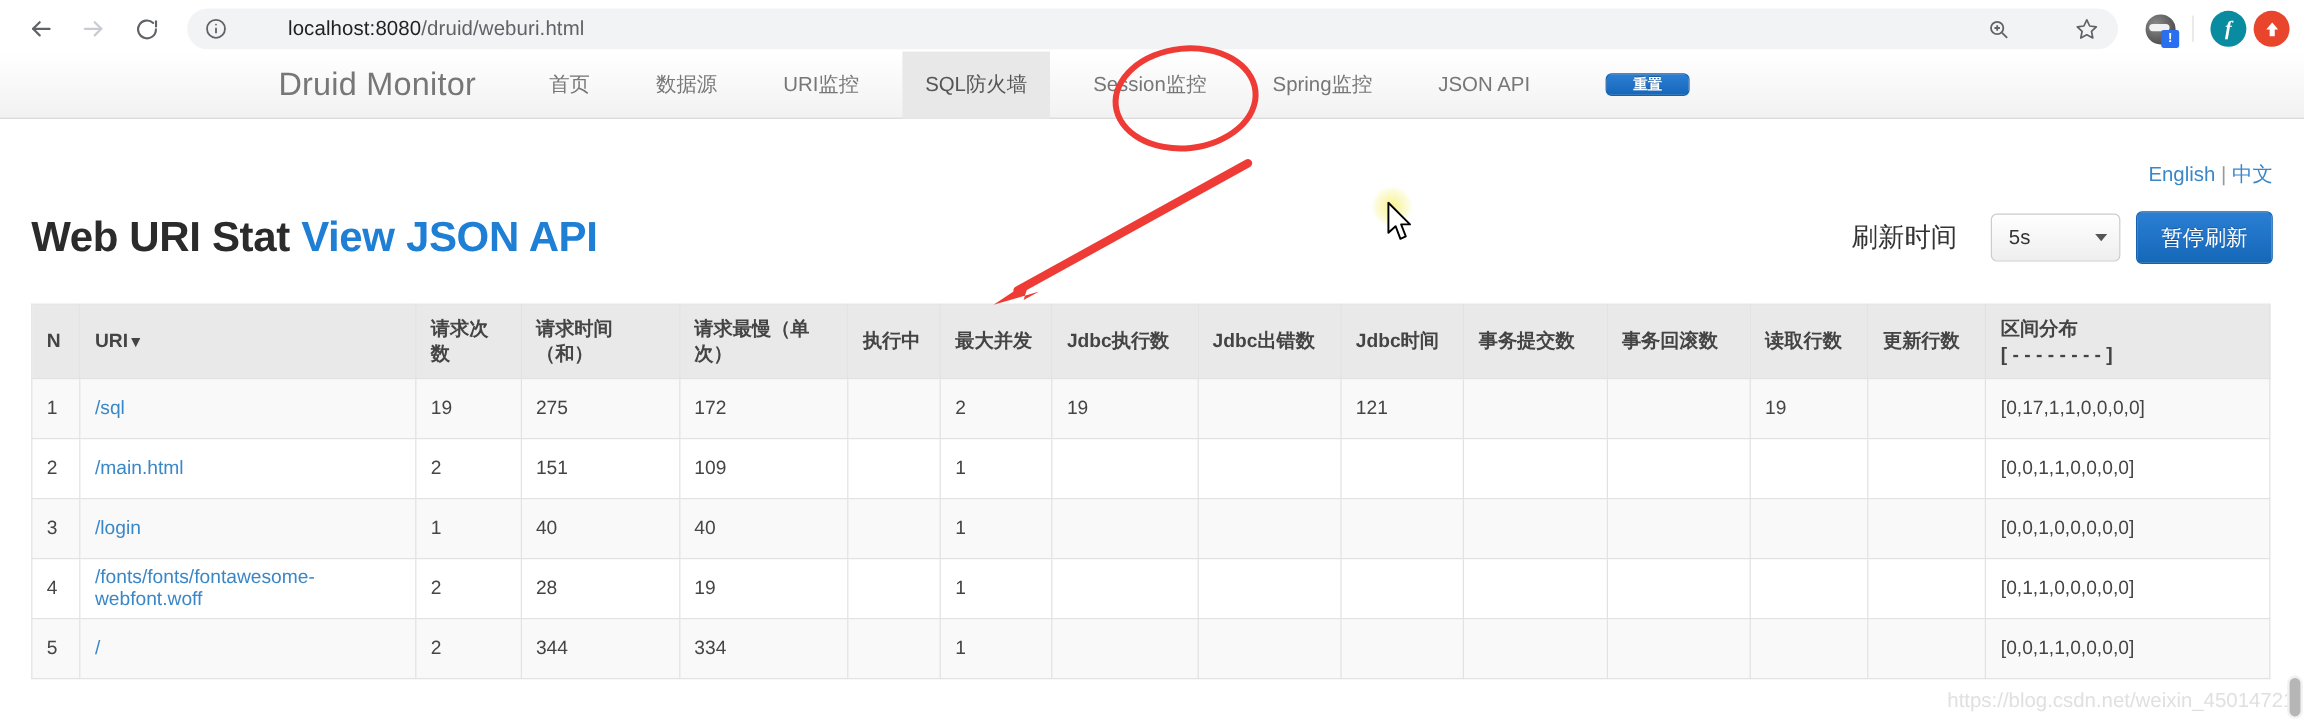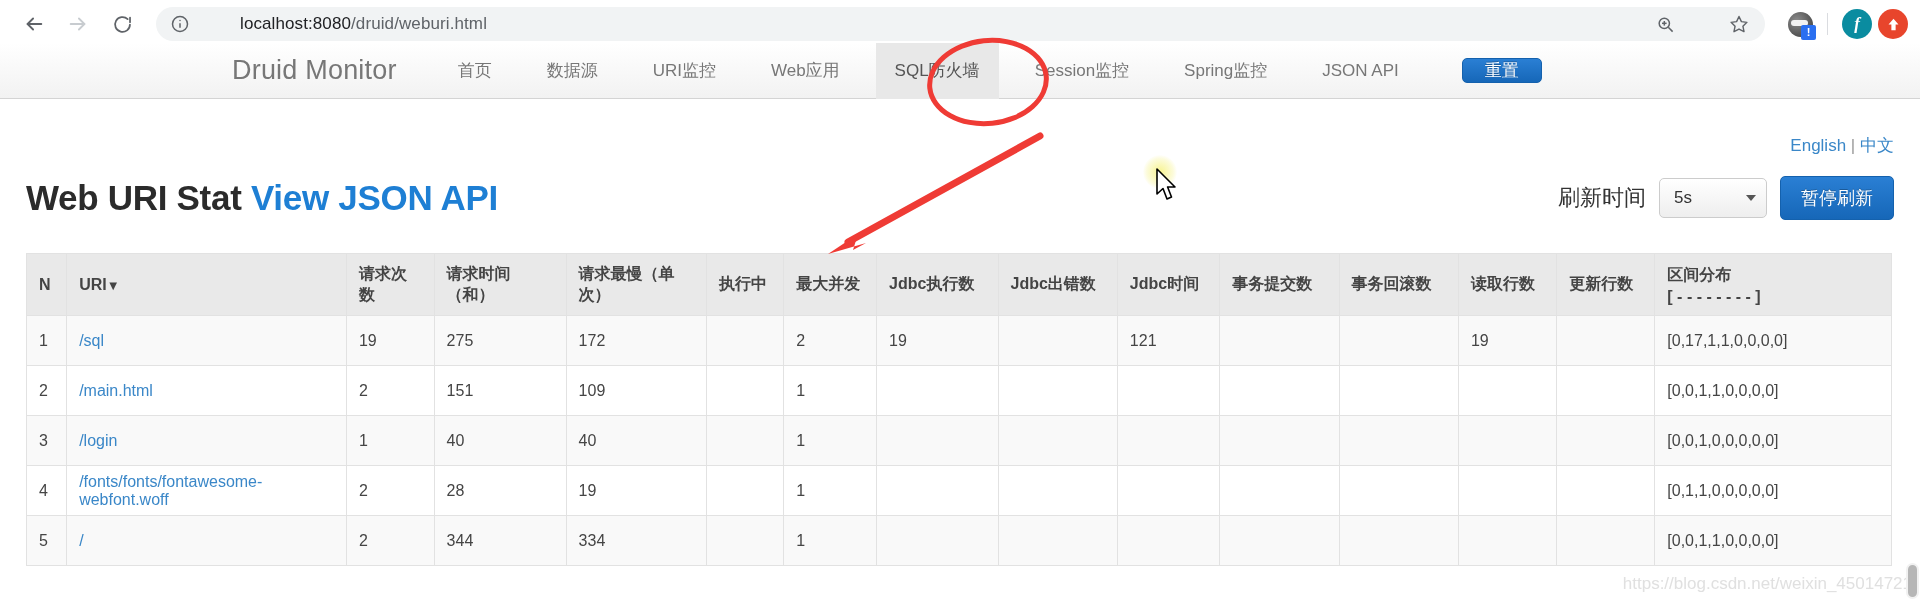--- a/index.html
+++ b/index.html
@@ -113,24 +113,25 @@
   .nav-item.active {
     background: #e8e8e8;
     color: #555555;
   }
   .nav-buttons { display: flex; align-items: center; margin-left: 44px; gap: 14px; }
   .btn-blue {
     background: linear-gradient(to bottom, #2a7fd4 0%, #1667b8 100%);
     border: 1px solid #1461ad;
     border-radius: 5px;
     color: #ffffff;
-    font-size: 17px;
+    font-size: 12px;
     padding: 0 22px;
     white-space: nowrap;
     text-shadow: 0 -1px 0 rgba(0,0,0,.25);
+    font-weight: bold;
   }
 
   
   .lang-links {
     position: absolute; right: 26px; top: 134px;
     font-size: 17px; color: #3a87c8;
   }
   .lang-links .sep { color: #999; }
 
   .page-title {
@@ -145,21 +146,21 @@
     display: flex; align-items: center; gap: 13px;
   }
   .refresh-label { font-size: 22px; color: #333; }
   .refresh-select {
     width: 108px; height: 40px;
     background: linear-gradient(to bottom, #ffffff 0%, #eeeeee 100%);
     border: 1px solid #cccccc;
     border-radius: 5px;
     display: flex; align-items: center; justify-content: space-between;
     padding: 0 10px 0 14px;
-    font-size: 17px; color: #333;
+    font-size: 17px; color: #333; margin-left: 15px;
   }
   .caret { width: 0; height: 0; border-left: 5px solid transparent; border-right: 5px solid transparent; border-top: 6px solid #555; }
   .btn-pause {
     background: linear-gradient(to bottom, #2a7fd4 0%, #1667b8 100%);
     border: 1px solid #1461ad;
     border-radius: 5px;
     color: #fff; font-size: 18px;
     padding: 9px 20px;
     text-shadow: 0 -1px 0 rgba(0,0,0,.25);
   }
@@ -310,21 +311,20 @@
       </div>
     </div>
   </div>
 
   <div class="druid-nav">
     <div class="brand">Druid Monitor</div>
     <div class="nav-items">
       <div class="nav-item">首页</div>
       <div class="nav-item">数据源</div>
       <div class="nav-item">URI监控</div>
-      <div class="nav-item">Web应用</div>
       <div class="nav-item active">SQL防火墙</div>
       <div class="nav-item">Session监控</div>
       <div class="nav-item">Spring监控</div>
       <div class="nav-item">JSON API</div>
     </div>
     <div class="nav-buttons">
       <div class="btn-blue">重置</div>
     </div>
   </div>
 

